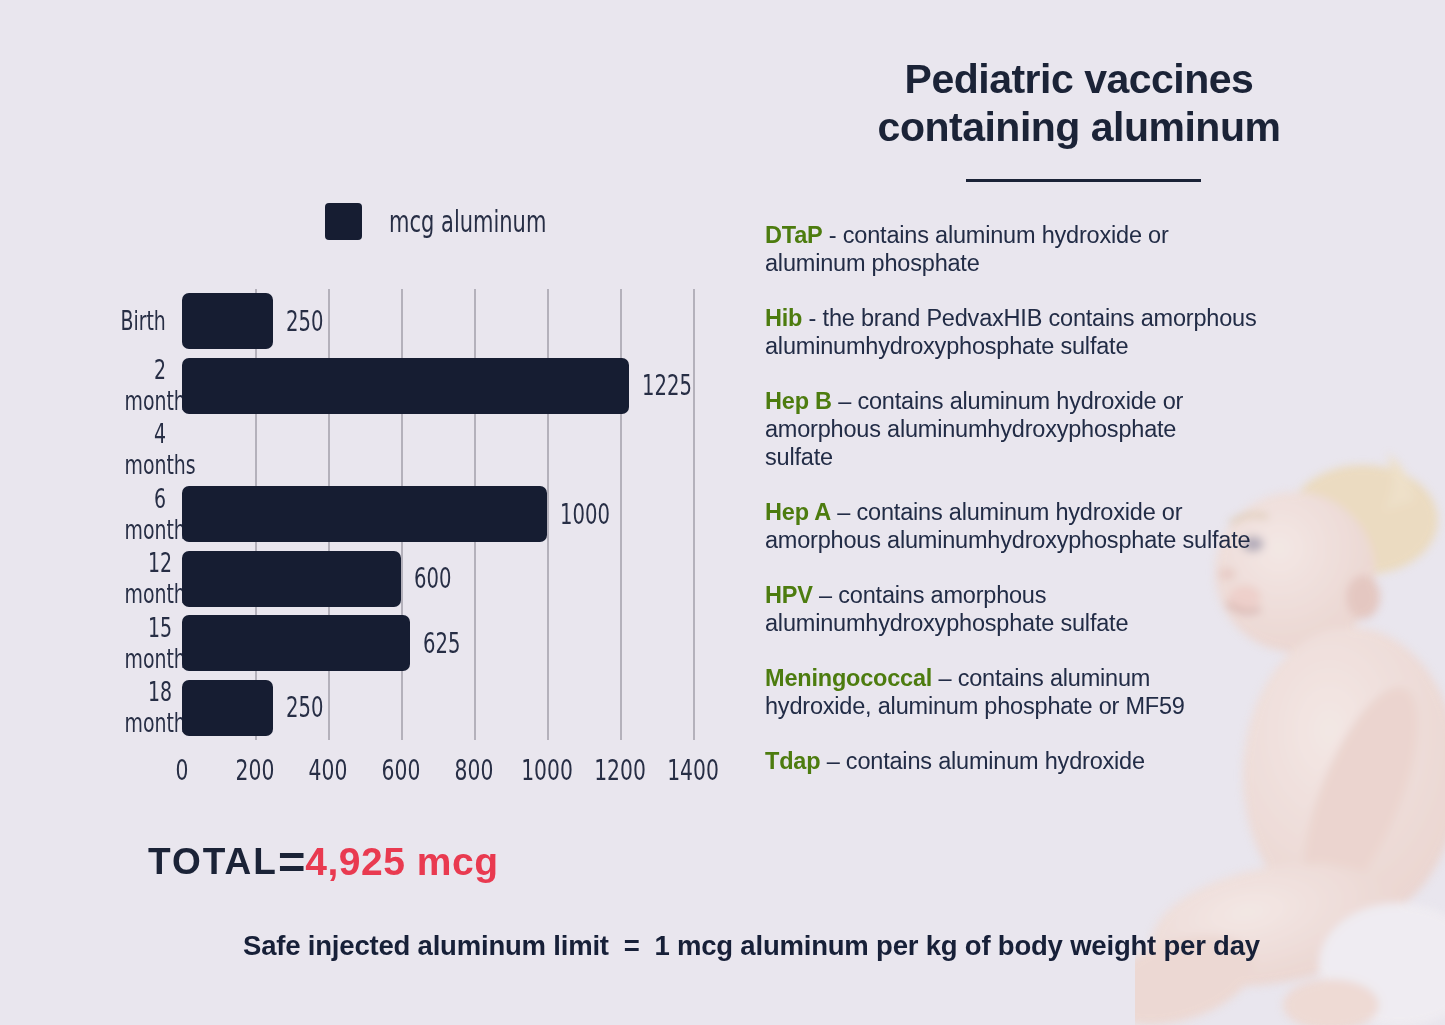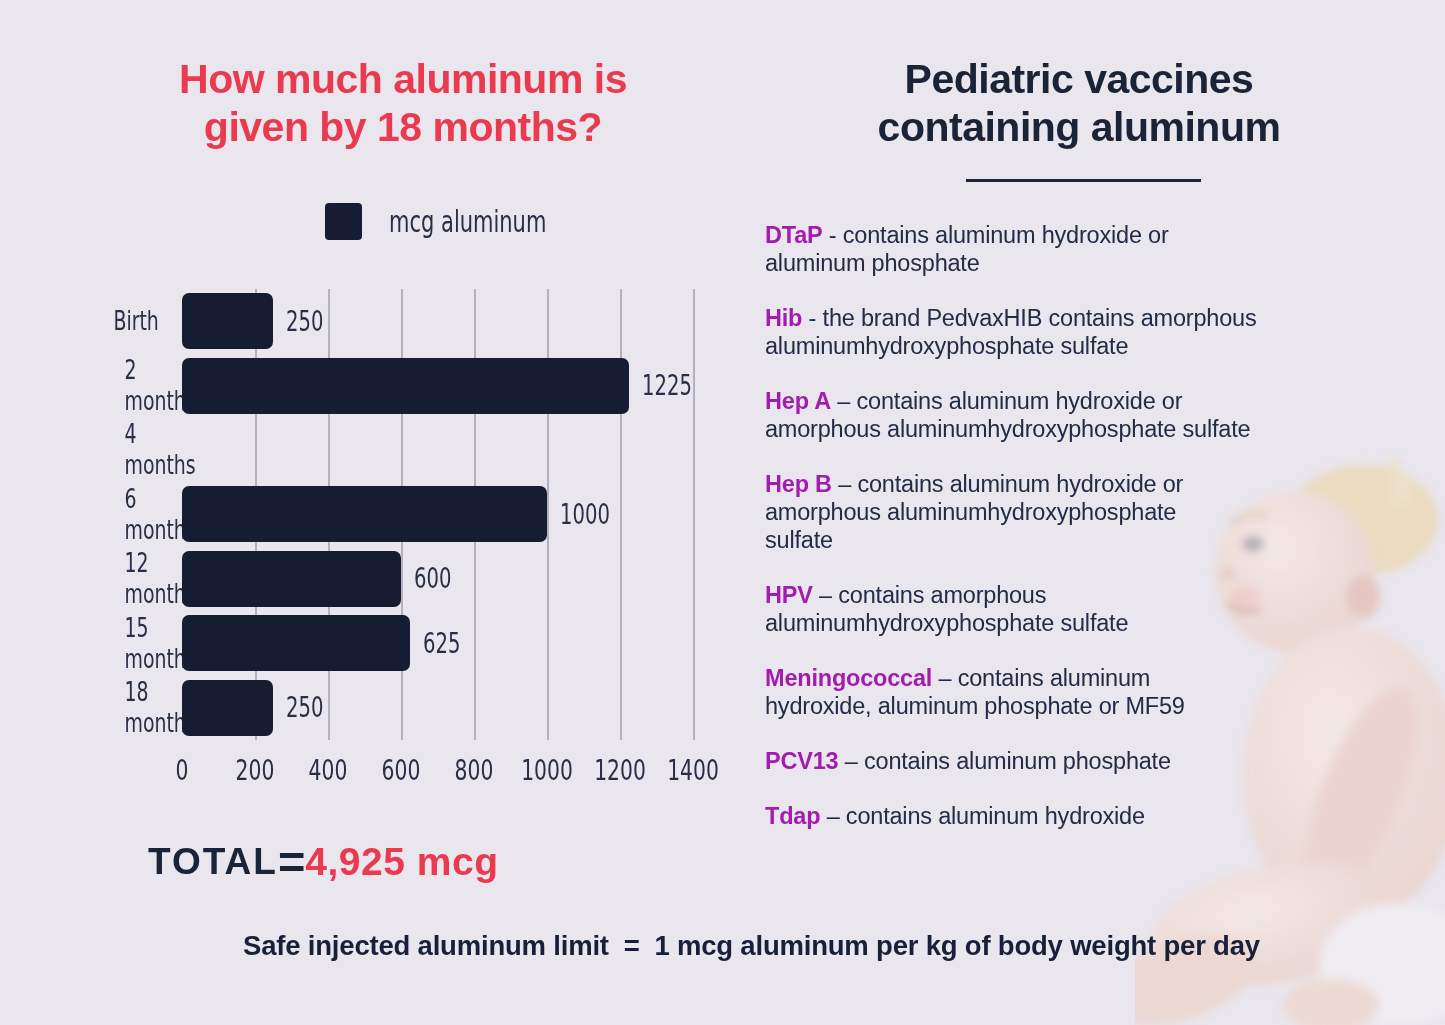--- a/index.html
+++ b/index.html
@@ -16,38 +16,38 @@
         font-weight:400;color:#272e45;}
   .cond-l{transform-origin:left center;}
   .cond-r{transform-origin:right center;}
   .cond-c{transform-origin:center center;}
   .legend-label{font-size:30px;margin-left:27px;}
   .chart{left:94px;top:289px;width:600px;height:500px;}
   .gridlines{position:absolute;left:88px;top:0;width:511px;height:451px;}
   .gridline{position:absolute;top:0;width:2px;height:451px;background:#b4b1bb;}
   .rows{position:relative;width:600px;}
   .crow{display:flex;height:64.4px;align-items:center;}
-  .clabel{width:78px;padding-right:10px;flex:none;text-align:left;font-size:27px;}
+  .clabel{width:78px;padding-right:10px;flex:none;text-align:center;font-size:27px;}
   .track{position:relative;width:511px;height:56px;flex:none;display:flex;align-items:center;}
   .bar{height:56px;border-radius:7px;flex:none;}
   .bval{margin-left:13px;font-size:28px;white-space:nowrap;}
   .xaxis{position:absolute;left:88px;top:464px;width:511px;height:42px;}
   .xtick{position:absolute;top:0;transform:translateX(-50%);font-size:29px;}
   .total{left:148px;top:834px;display:flex;align-items:center;}
   .total-label{font-size:37px;font-weight:800;color:#1b2337;letter-spacing:2px;}
   .total-eq{font-size:47px;font-weight:900;color:#1b2337;}
   .total-value{font-size:39px;font-weight:800;color:#e93a50;letter-spacing:0.5px;}
   
   .right-title{left:779px;top:56px;width:600px;text-align:center;color:#1b2337;
                font-size:41px;font-weight:800;line-height:1.17;letter-spacing:-0.5px;}
   .right-underline{left:966px;top:179px;width:235px;height:3px;background:#1b2337;}
   .vaccine-list{left:765px;top:221px;width:625px;}
   .vaccine-item{font-size:23.5px;line-height:28px;color:#222c46;margin-bottom:27px;
                 letter-spacing:-0.2px;}
-  .vname{font-weight:700;color:#a21caf;}
+  .vname{font-weight:700;color:#4d7c0f;}
   
   .footer{left:0;top:930px;width:1425px;text-align:center;font-size:27.5px;font-weight:700;
           color:#172038;white-space:pre;letter-spacing:-0.2px;padding-left:39px;}
   
   .baby{position:absolute;right:0;bottom:0;z-index:1;}
 </style>
 </head>
 <body>
 
 <div class="canvas">
@@ -75,24 +75,20 @@
       <ellipse cx="216" cy="330" rx="108" ry="148" fill="url(#skin)"></ellipse>
       <ellipse cx="226" cy="350" rx="40" ry="115" fill="#ecccc0" transform="rotate(22 226 350)"></ellipse>
       <ellipse cx="185" cy="442" rx="33" ry="24" fill="#f2d8cc"></ellipse>
       <ellipse cx="140" cy="480" rx="125" ry="58" fill="url(#skin)" transform="rotate(-10 140 480)"></ellipse>
       <ellipse cx="45" cy="535" rx="78" ry="40" fill="#eed2c6" transform="rotate(-18 45 535)"></ellipse>
       <ellipse cx="264" cy="520" rx="80" ry="62" fill="#f2eff3"></ellipse>
       <ellipse cx="196" cy="560" rx="48" ry="26" fill="#f0d4c8"></ellipse>
     </g>
   </svg>
 
-  <div class="layer left-title">
-    <span>How much aluminum is</span><br>
-    <span>given by 18 months?</span>
-  </div>
 
   <div class="layer legend">
     <span class="legend-swatch"></span>
     <span class="cond cond-l legend-label">mcg aluminum</span>
   </div>
 
   <div class="layer chart">
     <div class="gridlines" id="gridlines">
         <div class="gridline" style="left: 73px;"></div>
         <div class="gridline" style="left: 146px;"></div>
@@ -169,23 +165,22 @@
 
   <div class="layer right-title">
     <span>Pediatric vaccines</span><br>
     <span>containing aluminum</span>
   </div>
   <div class="layer right-underline"></div>
 
   <div class="layer vaccine-list" id="vaccine-list">
       <div class="vaccine-item"><span class="vname">DTaP</span> - contains aluminum hydroxide or<br>aluminum phosphate</div>
       <div class="vaccine-item"><span class="vname">Hib</span> - the brand PedvaxHIB contains amorphous<br>aluminumhydroxyphosphate sulfate</div>
+      <div class="vaccine-item"><span class="vname">Hep B</span> – contains aluminum hydroxide or<br>amorphous aluminumhydroxyphosphate<br>sulfate</div>
       <div class="vaccine-item"><span class="vname">Hep A</span> – contains aluminum hydroxide or<br>amorphous aluminumhydroxyphosphate sulfate</div>
-      <div class="vaccine-item"><span class="vname">Hep B</span> – contains aluminum hydroxide or<br>amorphous aluminumhydroxyphosphate<br>sulfate</div>
       <div class="vaccine-item"><span class="vname">HPV</span> – contains amorphous<br>aluminumhydroxyphosphate sulfate</div>
       <div class="vaccine-item"><span class="vname">Meningococcal</span> – contains aluminum<br>hydroxide, aluminum phosphate or MF59</div>
-      <div class="vaccine-item"><span class="vname">PCV13</span> – contains aluminum phosphate</div>
       <div class="vaccine-item"><span class="vname">Tdap</span> – contains aluminum hydroxide</div>
     </div>
 
   <div class="layer footer">Safe injected aluminum limit  =  1 mcg aluminum per kg of body weight per day</div>
 
 </div>
 
 </body></html>

